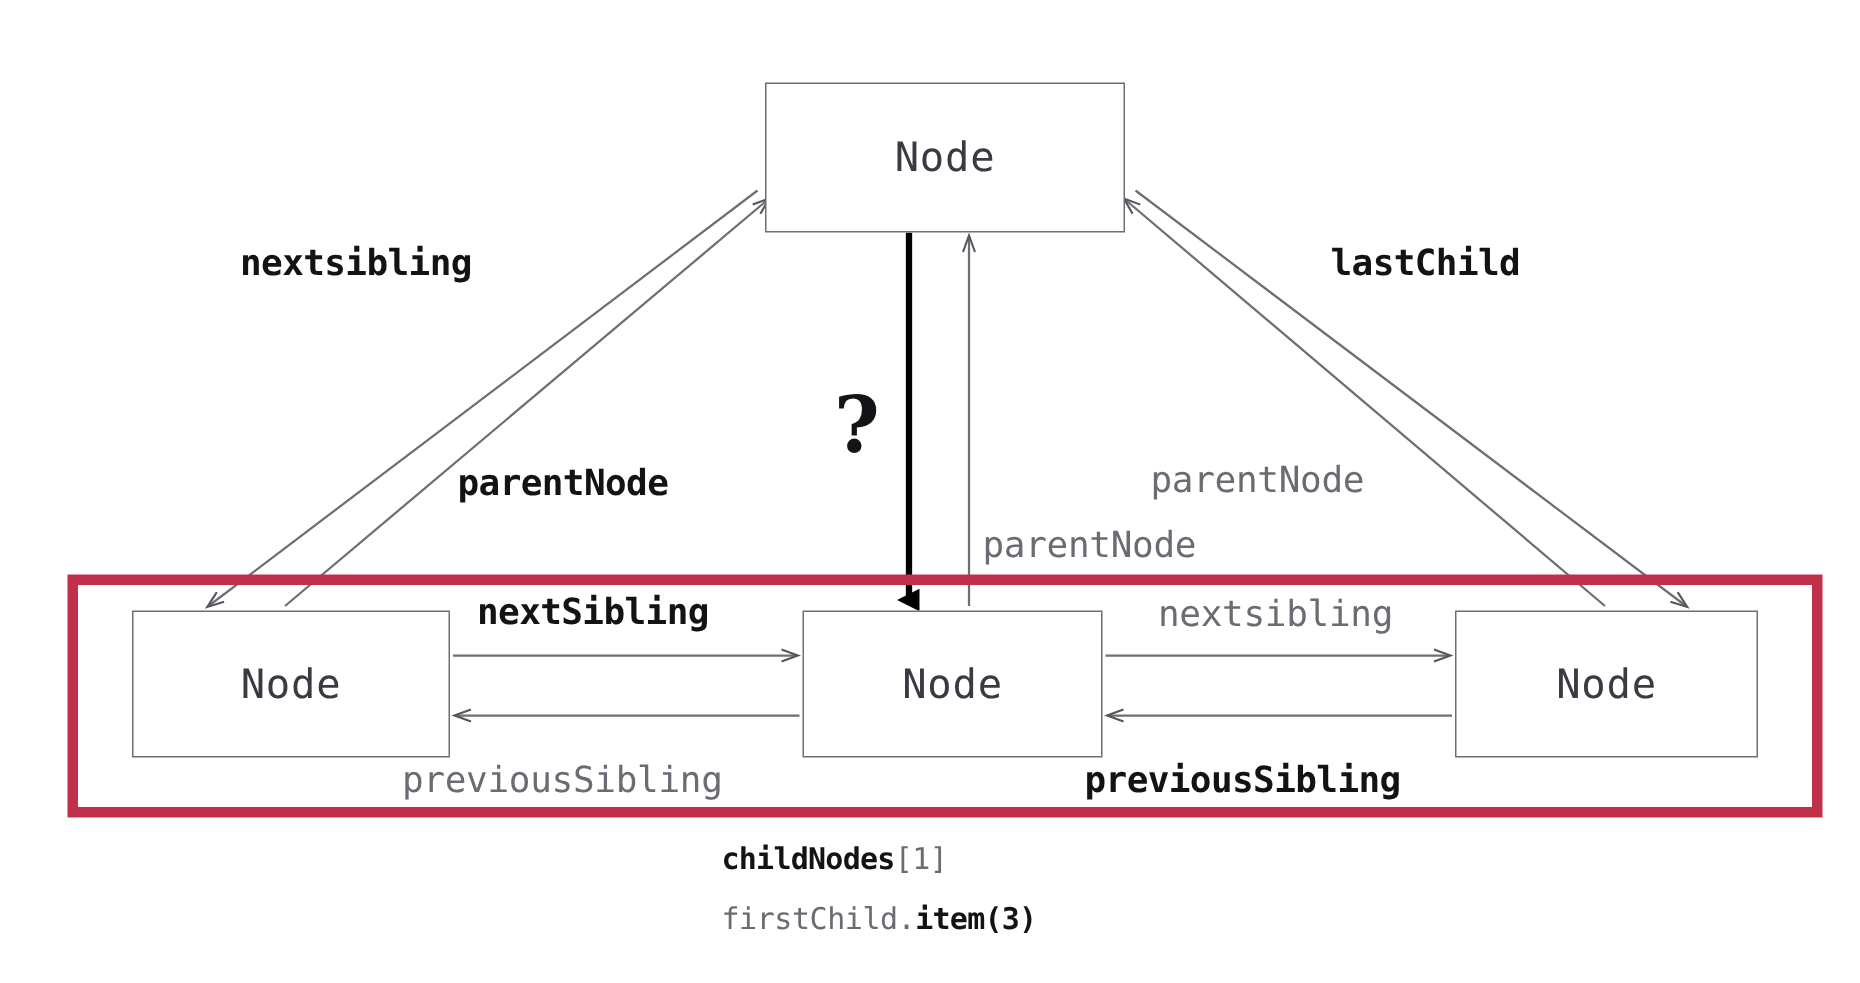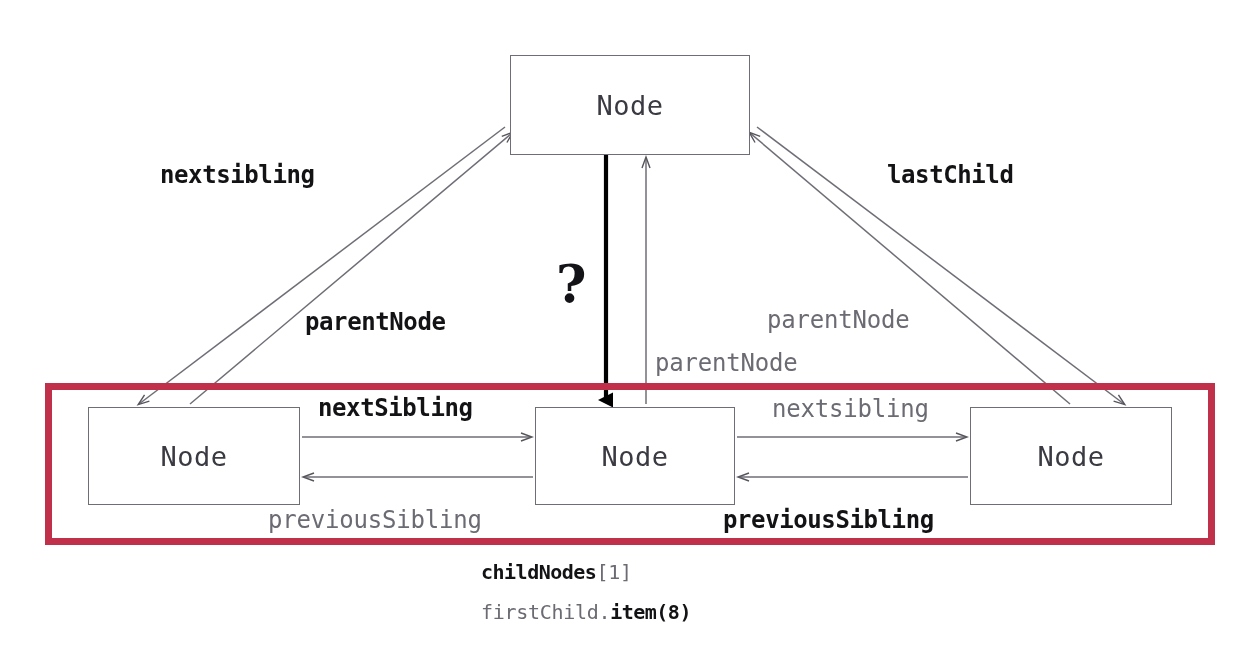--- a/index.html
+++ b/index.html
@@ -147,16 +147,16 @@
 
   <div class="lbl lbl-grey" style="left:268px; top:508px;">previousSibling</div>
 
   <div class="lbl lbl-bold" style="left:723px; top:508px;">previousSibling</div>
 
   <div class="caption" style="left:481px; top:562px;">
     <span class="cap-bold">childNodes</span><span class="cap-grey">[1]</span>
   </div>
 
   <div class="caption" style="left:481px; top:602px;">
-    <span class="cap-grey">firstChild.</span><span class="cap-bold">item(8)</span>
+    <span class="cap-grey">firstChild.</span><span class="cap-bold">item(3)</span>
   </div>
 
 </div>
 
 </body></html>

